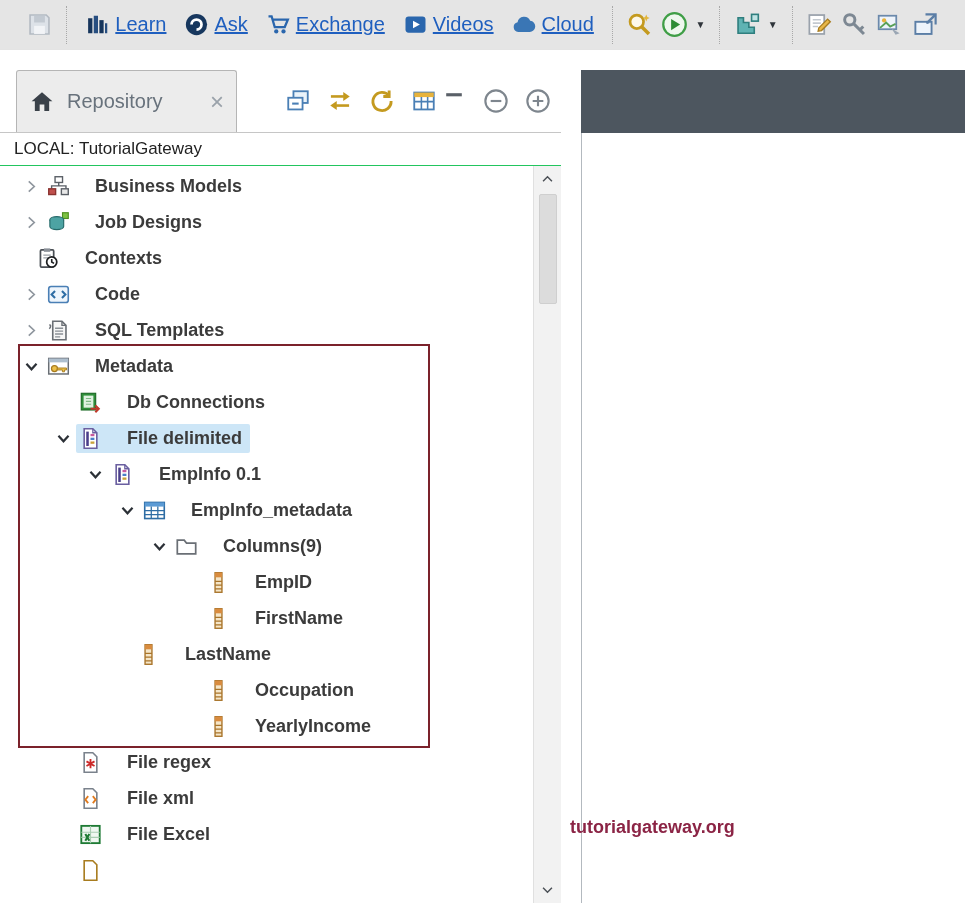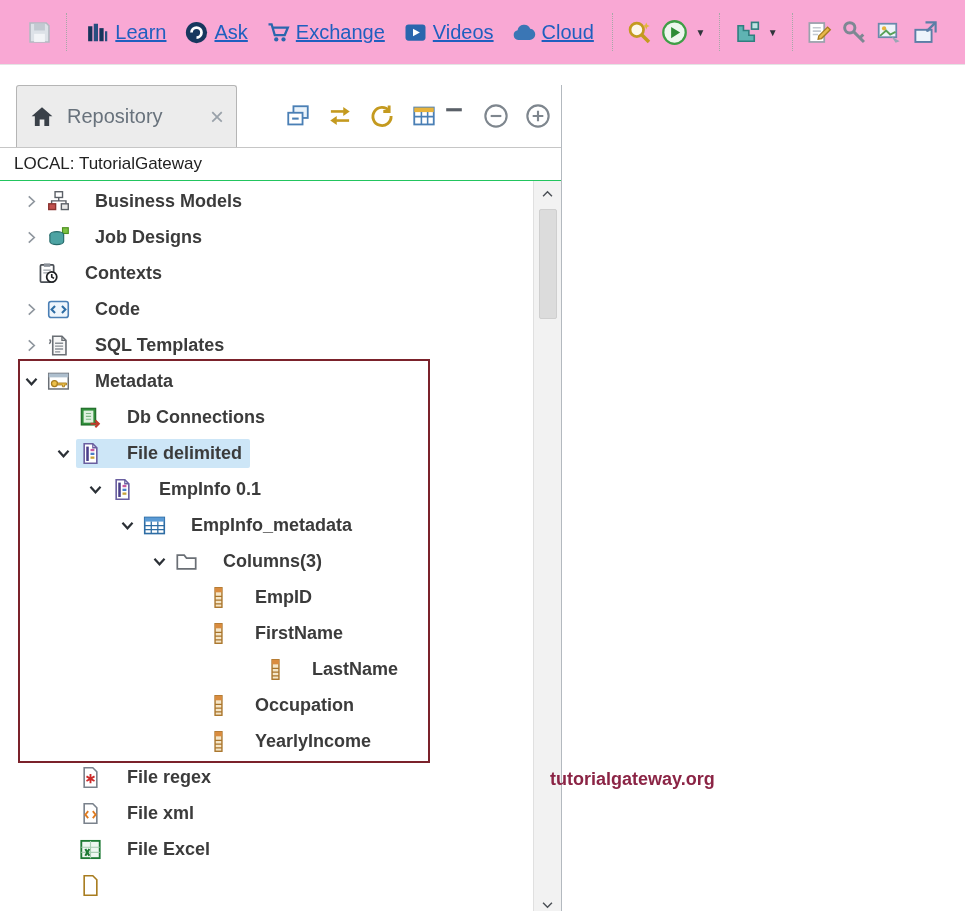--- a/index.html
+++ b/index.html
@@ -1,20 +1,20 @@
 <!DOCTYPE html>
 <html style="--link: #1f5fbf; --selection: #cde6f7; --annotation: #7b222b; --watermark: #8b2445; --rheader: #4d565f;"><head>
 <meta charset="utf-8">
 <style>
   * { margin:0; padding:0; box-sizing:border-box; }
   html,body { width:965px; height:911px; overflow:hidden; background:#fff;
     font-family:"Liberation Sans", sans-serif; }
 
   
-  .toolbar { height:65px; background:#f9a8d4; border-bottom:1px solid #e4e4e4;
+  .toolbar { height:50px; background:#e5e5e5; border-bottom:1px solid #e4e4e4;
     display:flex; align-items:center; padding:0 24px; gap:4px; }
   .tb-sep { width:1px; height:38px; border-left:1px dotted #a8a8a8; margin:0 7px; }
   .tb-btn { width:36px; height:36px; display:flex; align-items:center; justify-content:center; border-radius:3px; cursor:pointer; }
   .tb-btn svg { width:27px; height:27px; display:block; }
   .tb-btn.disabled { cursor:default; }
   .tb-link { display:flex; align-items:center; gap:5px; margin:0 7px; cursor:pointer; }
   .tb-link-icon svg { width:25px; height:25px; display:block; }
   .tb-link a { color:var(--link,#1f5fbf); font-size:20px; text-decoration:underline; }
   .caret { font-size:10px; color:#2f343a; margin:0 3px 0 1px; cursor:pointer; }
 
@@ -52,21 +52,21 @@
   .annotation { position:absolute; left:18px; top:178px; width:412px; height:404px;
     border:2px solid var(--annotation,#7b222b); pointer-events:none; }
 
   .scrollbar { width:28px; background:#f2f2f2; border-left:1px solid #e0e0e0;
     display:flex; flex-direction:column; align-items:center; }
   .sb-arrow { height:26px; display:flex; align-items:center; justify-content:center; cursor:pointer; }
   .sb-thumb { width:18px; height:110px; background:#dcdcdc; border:1px solid #cfcfcf; border-radius:2px; margin-top:2px; cursor:pointer; }
   .sb-spacer { flex:1; }
 
   
-  .right-panel { flex:1; margin-left:0; display:flex; flex-direction:row; }
+  .right-panel { flex:1; margin-left:20px; display:flex; flex-direction:column; }
   .right-header { height:63px; background:var(--rheader,#4d565f); }
   .right-body { flex:1; background:#fff; border-left:1px solid #b3b9bf; position:relative; }
   .watermark { position:absolute; top:684px; left:-12px; font-size:18px; font-weight:bold;
     color:var(--watermark,#8b2445); white-space:nowrap; }
 </style>
 </head>
 <body>
 
 <div class="app">
 
@@ -430,21 +430,21 @@
                 <svg viewBox="0 0 16 12" width="15" height="11">
                   <path d="M2.5 3 L8 9 L13.5 3" fill="none" stroke="#2b3036" stroke-width="2.4"></path>
                 </svg>
               </span>
               <span class="row-main">
                 <span class="t-icon">
                   <svg viewBox="0 0 20 20">
                     <path d="M2 4.5 H8 L10 7 H18 V16.5 H2 Z" fill="#fff" stroke="#6a6f75" stroke-width="1.5"></path>
                   </svg>
                 </span>
-                <span class="t-label">Columns(3)</span>
+                <span class="t-label">Columns(9)</span>
               </span>
             </div>
             <div class="tree-row" style="padding-left: 178px;">
               <span class="arrow"></span>
               <span class="row-main">
                 <span class="t-icon">
                   <svg viewBox="0 0 20 20">
                     <rect x="7" y="1.5" width="6" height="17" fill="#f5e6c8" stroke="#a9742a" stroke-width="1.2"></rect>
                     <rect x="7" y="1.5" width="6" height="4" fill="#d98c3f"></rect>
                     <path d="M7 9 H13 M7 12.3 H13 M7 15.6 H13" stroke="#a9742a" stroke-width="1.1"></path>
@@ -459,21 +459,21 @@
                 <span class="t-icon">
                   <svg viewBox="0 0 20 20">
                     <rect x="7" y="1.5" width="6" height="17" fill="#f5e6c8" stroke="#a9742a" stroke-width="1.2"></rect>
                     <rect x="7" y="1.5" width="6" height="4" fill="#d98c3f"></rect>
                     <path d="M7 9 H13 M7 12.3 H13 M7 15.6 H13" stroke="#a9742a" stroke-width="1.1"></path>
                   </svg>
                 </span>
                 <span class="t-label">FirstName</span>
               </span>
             </div>
-            <div class="tree-row" style="padding-left: 108px; justify-content: center;">
+            <div class="tree-row" style="padding-left: 108px;">
               <span class="arrow"></span>
               <span class="row-main">
                 <span class="t-icon">
                   <svg viewBox="0 0 20 20">
                     <rect x="7" y="1.5" width="6" height="17" fill="#f5e6c8" stroke="#a9742a" stroke-width="1.2"></rect>
                     <rect x="7" y="1.5" width="6" height="4" fill="#d98c3f"></rect>
                     <path d="M7 9 H13 M7 12.3 H13 M7 15.6 H13" stroke="#a9742a" stroke-width="1.1"></path>
                   </svg>
                 </span>
                 <span class="t-label">LastName</span>

